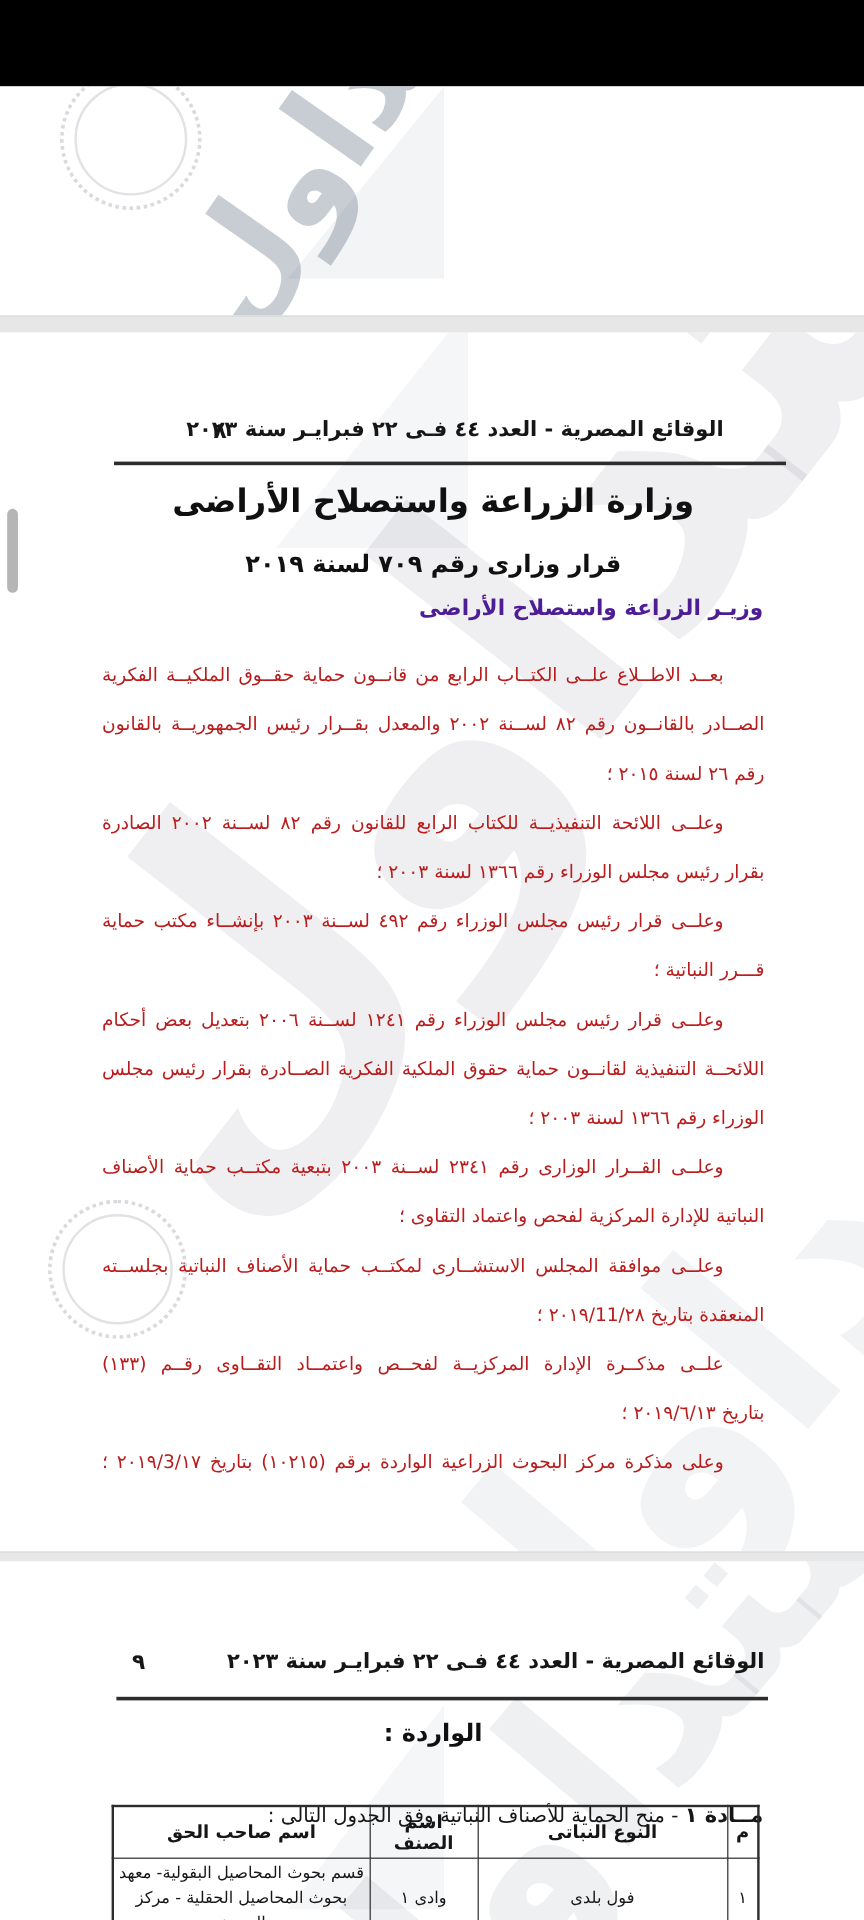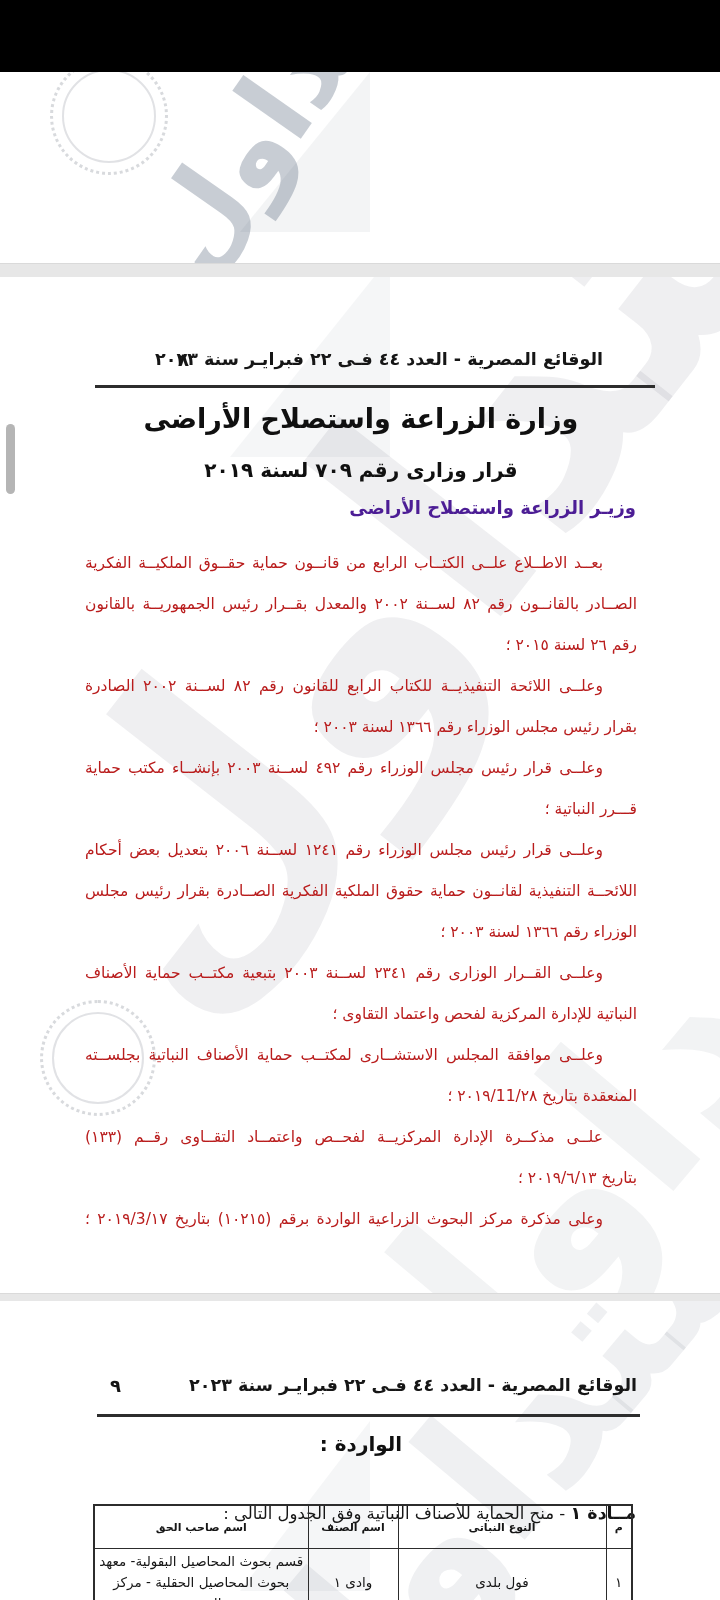--- a/index.html
+++ b/index.html
@@ -30,21 +30,21 @@
   .bl.j{text-align:justify;text-align-last:justify;}
   .bl.end{text-align:right;}
   .bl.ind{padding-right:34px;}
   
   .t-qarar{font-weight:bold;font-size:20px;color:#101010;text-align:center;letter-spacing:1px;}
   .t-mada{font-size:16.5px;color:#161616;text-align:right;margin-top:33px;}
   .t-mada .lbl{font-weight:bold;font-size:17.5px;}
   table.decree{border-collapse:collapse;table-layout:fixed;width:538px;background:transparent;}
   table.decree td,table.decree th{border:1.6px solid #2c2c2c;padding:2px 4px;color:#161616;vertical-align:middle;}
   table.decree{border:2.5px solid #2c2c2c;}
-  table.decree th{font-size:11px;font-weight:bold;height:38px;text-align:center;}
+  table.decree th{font-size:15px;font-weight:bold;height:38px;text-align:center;}
   table.decree td{font-size:13.5px;text-align:center;height:56px;line-height:21px;}
   .scroll-thumb{left:6px;top:424px;width:9px;height:70px;border-radius:5px;background:#b5b5b5;}
   .sep{left:0;width:720px;background:#e7e7e7;border-top:1px solid #dadada;}
 </style>
 </head>
 <body>
 
 <div id="screen">
 
   <div class="abs" id="topbar"></div>

